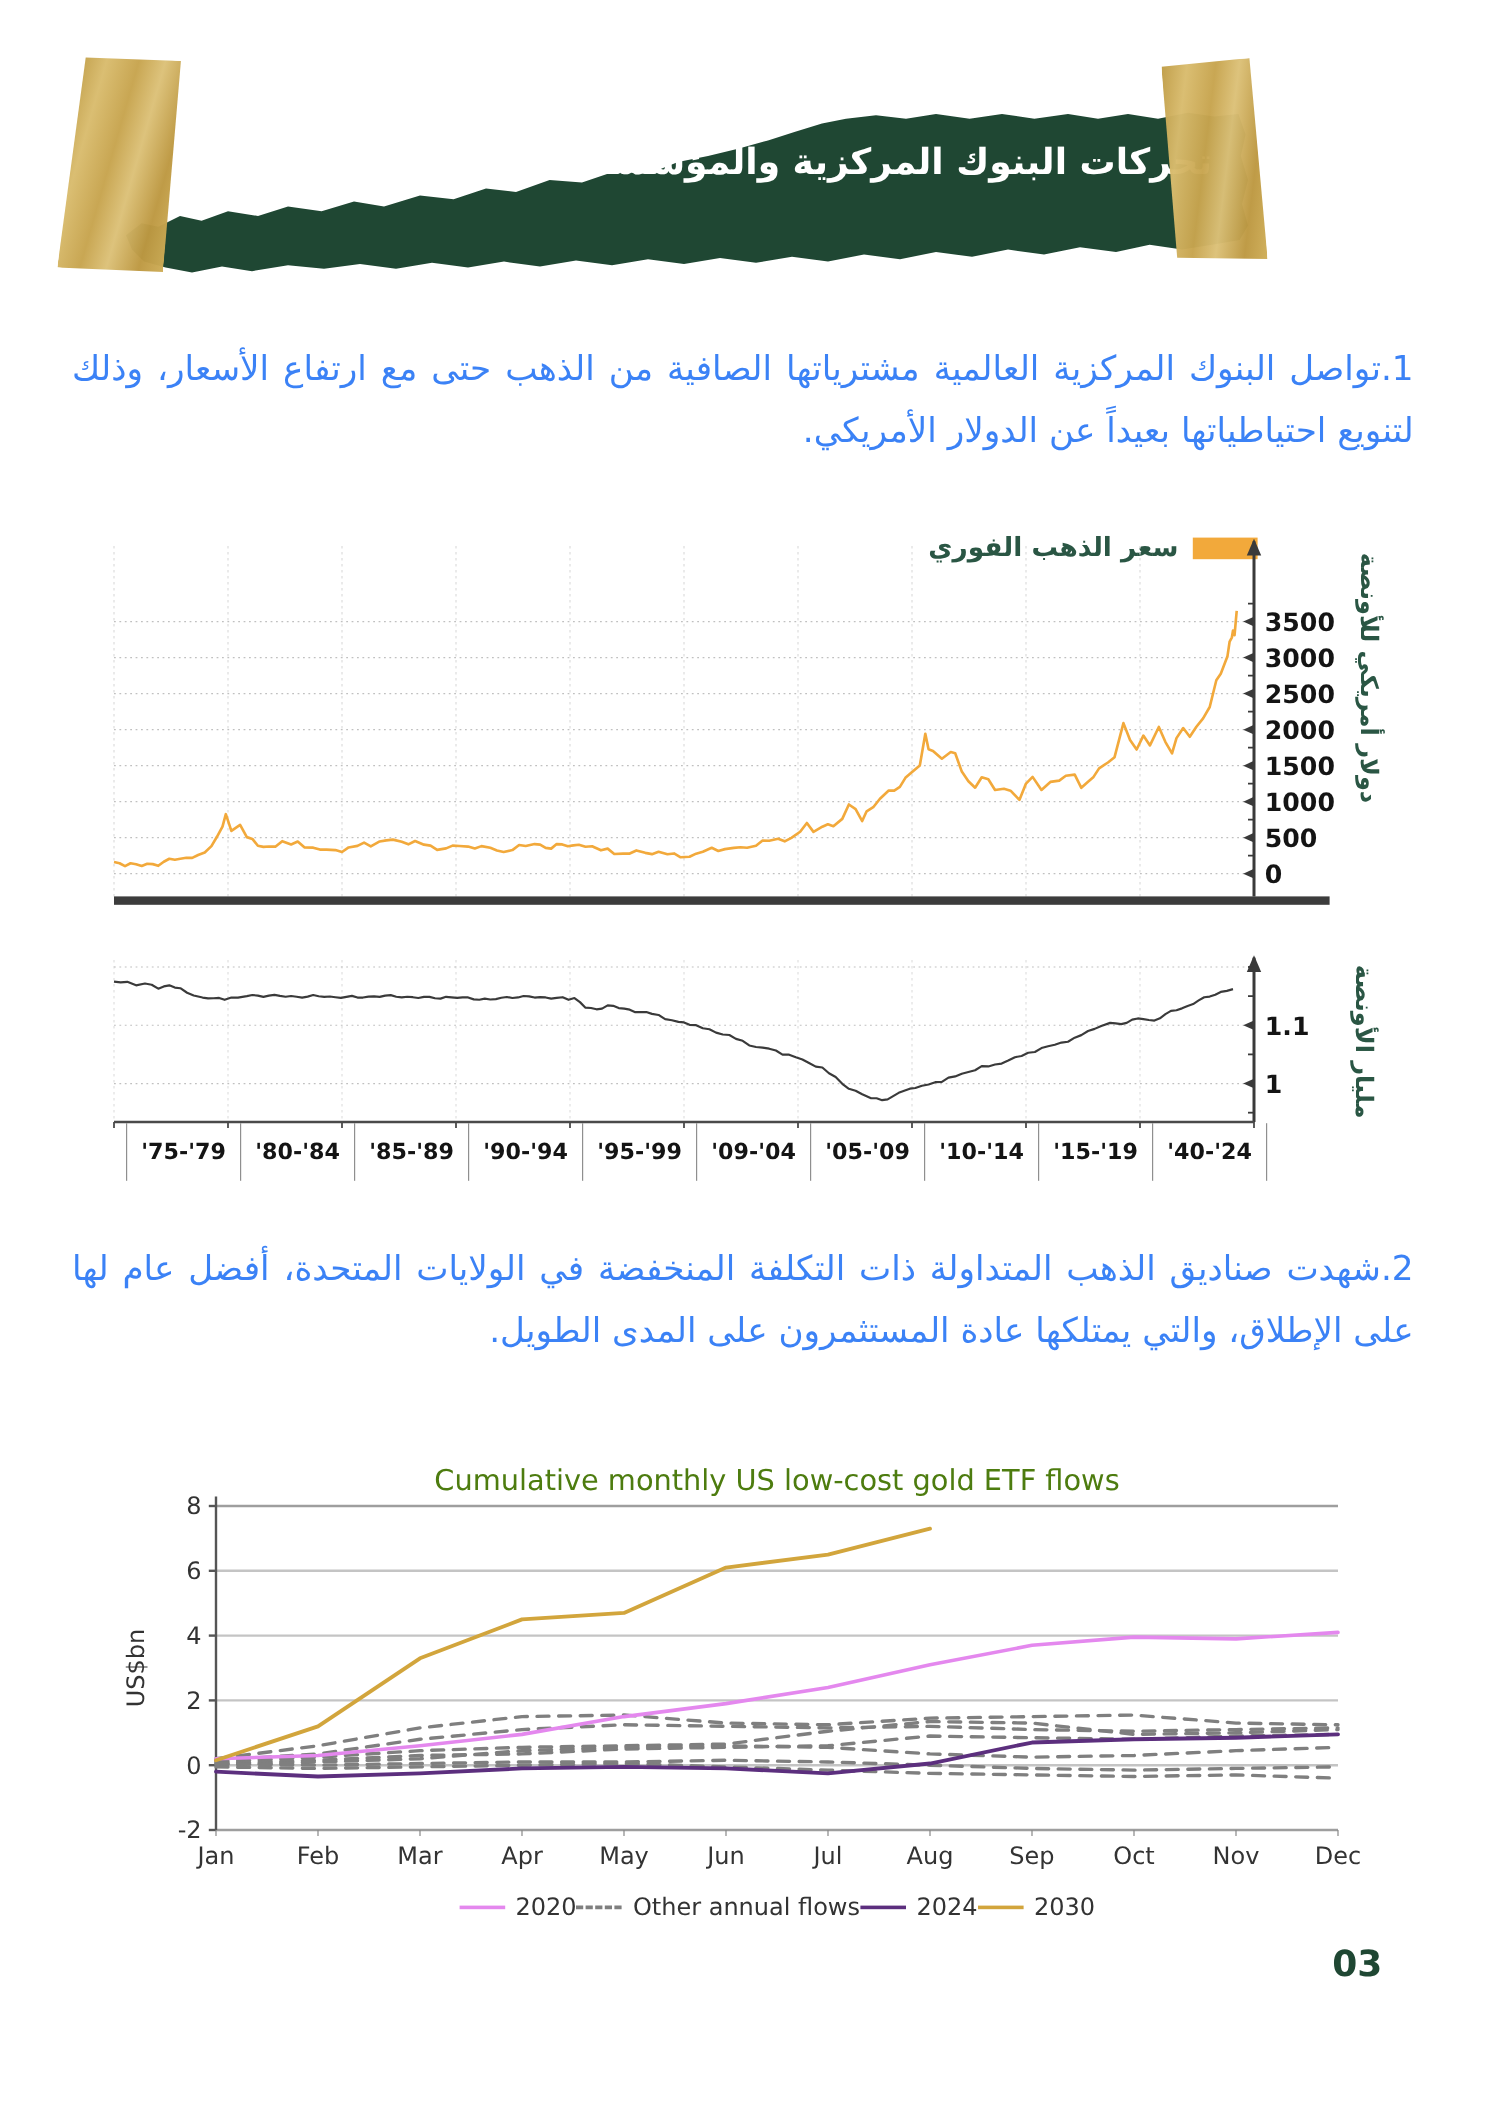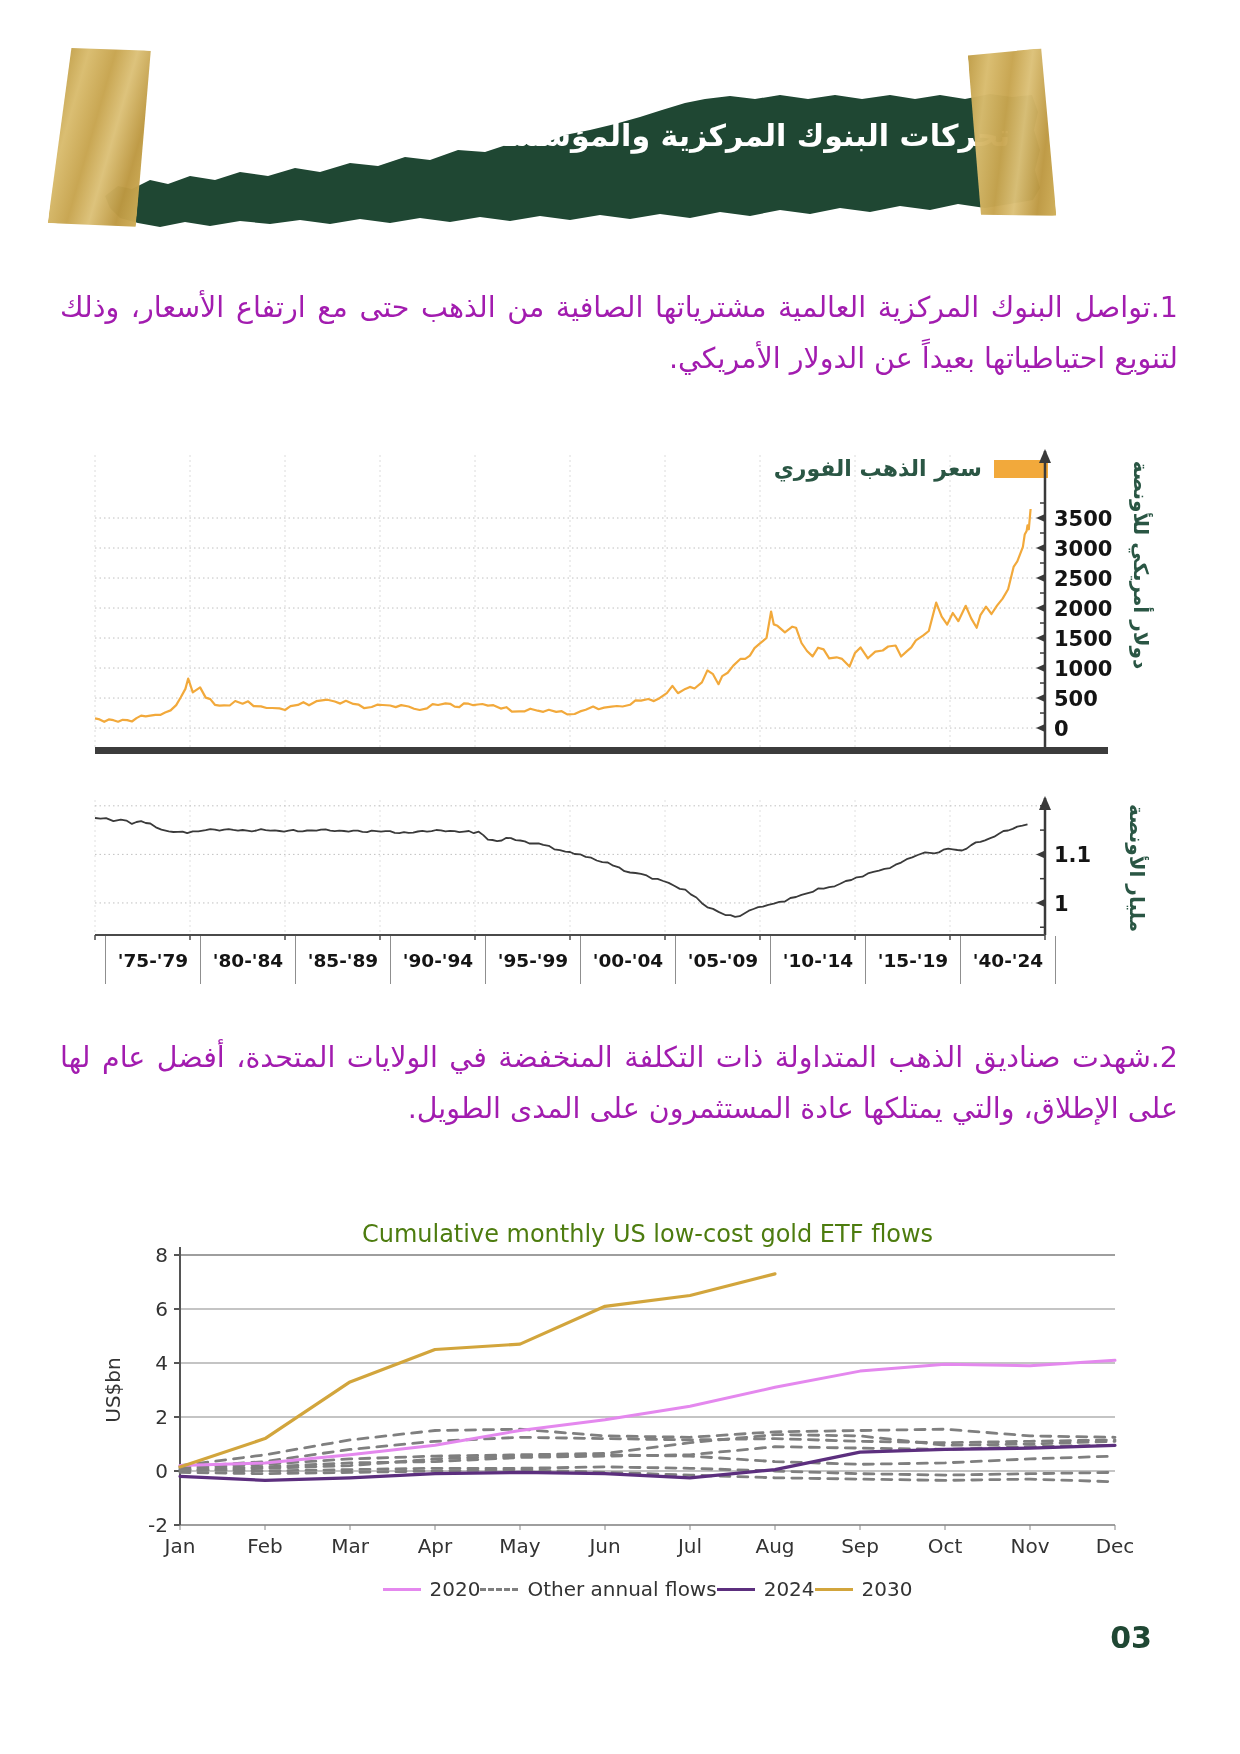--- a/index.html
+++ b/index.html
@@ -10,30 +10,30 @@
   .banner-title{position:absolute;right:230px;top:118px;color:#ffffff;font-size:30px;
         font-weight:bold;direction:rtl;white-space:nowrap;letter-spacing:0;}
   .tape{position:absolute;opacity:.97;
         background:linear-gradient(100deg,#bf9c45 0%,#d9bc6e 20%,#c7a44e 42%,#dcc178 60%,#bd9841 82%,#cfae58 100%);}
   .tape-left{left:57px;top:46px;width:88px;height:182px;transform:rotate(6deg);
         clip-path:polygon(6% 3%,96% 0%,100% 97%,0% 100%);}
   .tape-right{left:972px;top:50px;width:80px;height:168px;transform:rotate(-3deg);
         clip-path:polygon(0 2%,92% 0,100% 100%,6% 97%);}
   
   .para{position:absolute;right:62px;width:1118px;direction:rtl;text-align:justify;
-        color:#a21caf;font-size:28.5px;line-height:1.8;font-weight:500;}
+        color:#3b82f6;font-size:28.5px;line-height:1.8;font-weight:500;}
   .para1{top:282px;}
   .para2{top:1032px;}
   
   .chart-wrap{position:absolute;left:0;width:1240px;}
   #chart1-wrap{top:426px;height:350px;}
   #chart2-wrap{top:770px;height:230px;}
   #chart3-wrap{top:1190px;height:430px;}
   .legend-row{position:absolute;display:flex;direction:rtl;align-items:center;gap:12px;}
-  #legend1{top:456px;right:192px;}
+  #legend1{top:444px;right:192px;}
   #legend2{top:736px;right:240px;}
   .legend-swatch{display:inline-block;}
   #c1-swatch{width:54px;height:18px;}
   #c2-swatch{width:42px;height:16px;}
   .legend-text{color:#2A5644;font-weight:bold;}
   #legend1 .legend-text{font-size:22px;}
   #legend2 .legend-text{font-size:20px;}
   .v-ylabel{position:absolute;direction:rtl;text-align:center;color:#2A5644;
         font-weight:bold;font-size:20px;white-space:nowrap;}
   #c1-ylabel{left:1030px;top:552px;width:220px;height:26px;transform:rotate(90deg);}
@@ -167,21 +167,21 @@
         <line x1="1045" y1="165" x2="1045" y2="170" stroke="#4a4a4a" stroke-width="1.5"></line>
       </svg>
   </div>
   <div class="v-ylabel" id="c2-ylabel">مليار الأونصة</div>
   <div id="xrow">
       <div class="xcell">'75-'79</div>
       <div class="xcell">'80-'84</div>
       <div class="xcell">'85-'89</div>
       <div class="xcell">'90-'94</div>
       <div class="xcell">'95-'99</div>
-      <div class="xcell">'00-'04</div>
+      <div class="xcell">'09-'04</div>
       <div class="xcell">'05-'09</div>
       <div class="xcell">'10-'14</div>
       <div class="xcell">'15-'19</div>
       <div class="xcell">'40-'24</div>
     </div>
 
   <div class="para para2">2.شهدت صناديق الذهب المتداولة ذات التكلفة المنخفضة في الولايات المتحدة، أفضل عام لها على الإطلاق، والتي يمتلكها عادة المستثمرون على المدى الطويل.</div>
 
   <div id="etf-title">Cumulative monthly US low-cost gold ETF flows</div>
   <div class="chart-wrap" id="chart3-wrap">

